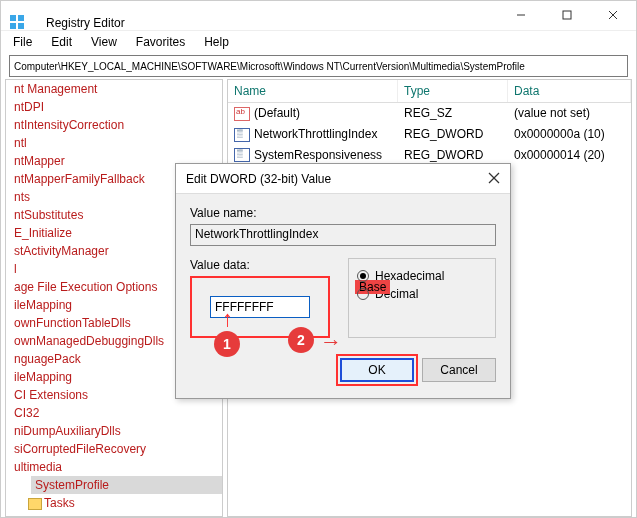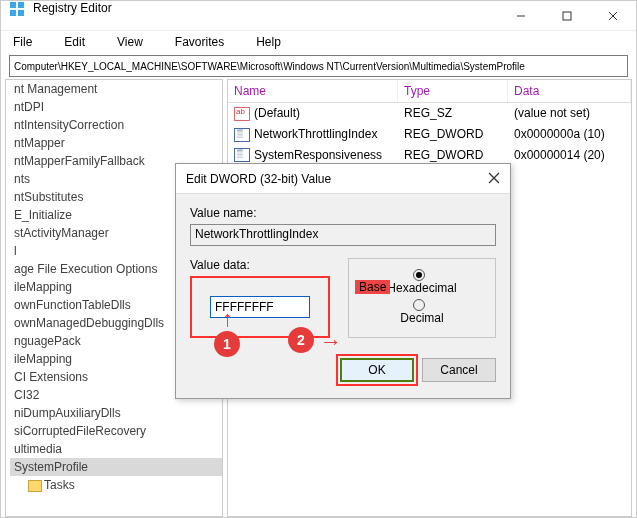--- a/index.html
+++ b/index.html
@@ -1,44 +1,44 @@
 <!DOCTYPE html>
 <html><head>
 <meta charset="utf-8">
 <style>
 * { box-sizing: border-box; margin: 0; padding: 0; font-family: "Segoe UI", Tahoma, sans-serif; font-size: 12px; }
 body { background: #fff; width: 637px; height: 518px; overflow: hidden; position: relative; border: 1px solid #ccc; }
 
 
-.titlebar { height: 30px; display: flex; align-items: flex-start; padding-left: 8px; background: #fff; border-bottom: 1px solid #eee; }
+.titlebar { height: 30px; display: flex; align-items: flex-end; padding-left: 8px; background: #fff; border-bottom: 1px solid #eee; gap: 13px; }
 .titlebar .app-icon { width: 16px; height: 16px; margin-right: 8px; }
 .titlebar .winbtns { margin-left: auto; display: flex; }
 .titlebar .winbtn { width: 46px; height: 30px; display: flex; align-items: center; justify-content: center; color: #555; }
 
 
-.menubar { height: 22px; display: flex; align-items: center; padding: 0 4px; gap: 16px; }
+.menubar { height: 22px; display: flex; align-items: center; padding: 0 4px; gap: 3px; }
 .menubar .menu { padding: 2px 8px; }
 
 
 .addressbar { margin: 2px 8px; border: 1px solid #7a7a7a; height: 22px; display: flex; align-items: center; padding: 0 4px; background: #fff; }
 
 
 .panes { display: flex; height: calc(100% - 30px - 22px - 26px); }
 .treepane { width: 218px; border: 1px solid #ccc; margin: 0 0 0 4px; overflow: hidden; }
 .tree { list-style: none; padding-left: 4px; }
-.tree li { padding: 2px 4px; white-space: nowrap; color: #404040; }
-.tree li.selected { background: #d9d9d9; }
+.tree li { padding: 2px 4px; white-space: nowrap; color: #b91c1c; }
+.tree li.selected { background: #d9d9d9; margin-left: 21px; }
 .tree li .folder { display: inline-block; width: 14px; height: 12px; background: #ffd76a; border: 1px solid #caa53c; vertical-align: text-bottom; margin-right: 2px; }
 .tree li.indent { padding-left: 18px; }
 
 .divider { width: 4px; background: #fff; }
 
 .listpane { flex: 1; border: 1px solid #ccc; margin-right: 4px; overflow: hidden; }
 .listheader { display: flex; border-bottom: 1px solid #ddd; }
-.listheader div { padding: 4px 6px; border-right: 1px solid #eee; color: #a21caf; }
+.listheader div { padding: 4px 6px; border-right: 1px solid #eee; color: #0f766e; }
 .col-name { width: 170px; }
 .col-type { width: 110px; }
 .col-data { flex: 1; }
 .listrow { display: flex; padding: 2px 0; }
 .listrow div { padding: 1px 6px; }
 .val-icon { display: inline-block; width: 16px; height: 14px; margin-right: 4px; vertical-align: middle; }
 .val-icon.str { background: #fff; border: 1px solid #d66; position: relative; }
 .val-icon.str::after { content: "ab"; font-size: 8px; color: #c33; position: absolute; left: 1px; top: -1px; }
 .val-icon.dw { background: #fff; border: 1px solid #46a; position: relative; }
 .val-icon.dw::after { content: "▒"; font-size: 8px; color: #357; position: absolute; left: 2px; top: 0; }
@@ -49,27 +49,27 @@
 .dialog .dlg-close { margin-left: auto; font-size: 14px; }
 .dlg-body { padding: 12px 14px 16px; }
 .field-label { margin-bottom: 4px; }
 .field-ro { width: 100%; height: 22px; background: #f0f0f0; border: 1px solid #888; padding: 2px 4px; margin-bottom: 12px; }
 .row2 { display: flex; gap: 18px; }
 .vd-block { flex: 0 0 140px; }
 .vd-input { width: 100%; height: 22px; border: 1px solid #0a5ec3; background: #fff; padding: 2px 4px; }
 .vd-wrap { border: 2px solid #ff3030; padding: 18px; }
 .base-group { flex: 1; border: 1px solid #c6c6c6; padding: 6px 8px 8px; position: relative; }
 .base-group .legend { position: absolute; top: -8px; left: 6px; background: #ef4444; padding: 0 4px; margin-top: 29px; }
-.radio-row { display: flex; align-items: center; margin: 4px 0; flex-direction: column; }
+.radio-row { display: flex; align-items: center; margin: 4px 0; }
 .radio-row .dot { width: 12px; height: 12px; border: 1px solid #555; border-radius: 50%; margin-right: 6px; position: relative; }
 .radio-row .dot.filled::after { content: ""; position: absolute; left: 2px; top: 2px; width: 6px; height: 6px; background: #000; border-radius: 50%; }
 
 .dlg-buttons { display: flex; justify-content: flex-end; gap: 8px; margin-top: 20px; }
 .btn { width: 74px; height: 24px; background: #e1e1e1; border: 1px solid #adadad; display: flex; align-items: center; justify-content: center; }
-.btn.ok { outline: 2px solid #ff3030; outline-offset: 2px; border: 2px solid #4d7c0f; background: #e5f1fb; }
+.btn.ok { outline: 2px solid #ff3030; outline-offset: 2px; border: 2px solid #1d4ed8; background: #e5f1fb; }
 
 
 .annot-arrowup { position: absolute; left: 221px; top: 305px; color: #ff3030; font-size: 22px; font-weight: bold; }
 .annot-num { position: absolute; width: 26px; height: 26px; border-radius: 50%; background: #e63b3b; color: #fff; font-weight: bold; display: flex; align-items: center; justify-content: center; font-size: 14px; }
 .annot-arrow-right { position: absolute; color: #e63b3b; font-size: 22px; font-weight: bold; }
 </style>
 </head>
 <body>
 
 <div class="titlebar">
@@ -111,20 +111,21 @@
 <div class="addressbar">
   <span style="font-size:10px;white-space:nowrap;overflow:hidden;">Computer\HKEY_LOCAL_MACHINE\SOFTWARE\Microsoft\Windows NT\CurrentVersion\Multimedia\SystemProfile</span>
 </div>
 
 <div class="panes">
   <div class="treepane">
     <ul class="tree" id="tree">
         <li>nt Management</li>
         <li>ntDPI</li>
         <li>ntIntensityCorrection</li>
+        <li>ntl</li>
         <li>ntMapper</li>
         <li>ntMapperFamilyFallback</li>
         <li>nts</li>
         <li>ntSubstitutes</li>
         <li>E_Initialize</li>
         <li>stActivityManager</li>
         <li>l</li>
         <li>age File Execution Options</li>
         <li>ileMapping</li>
         <li>ownFunctionTableDlls</li>

